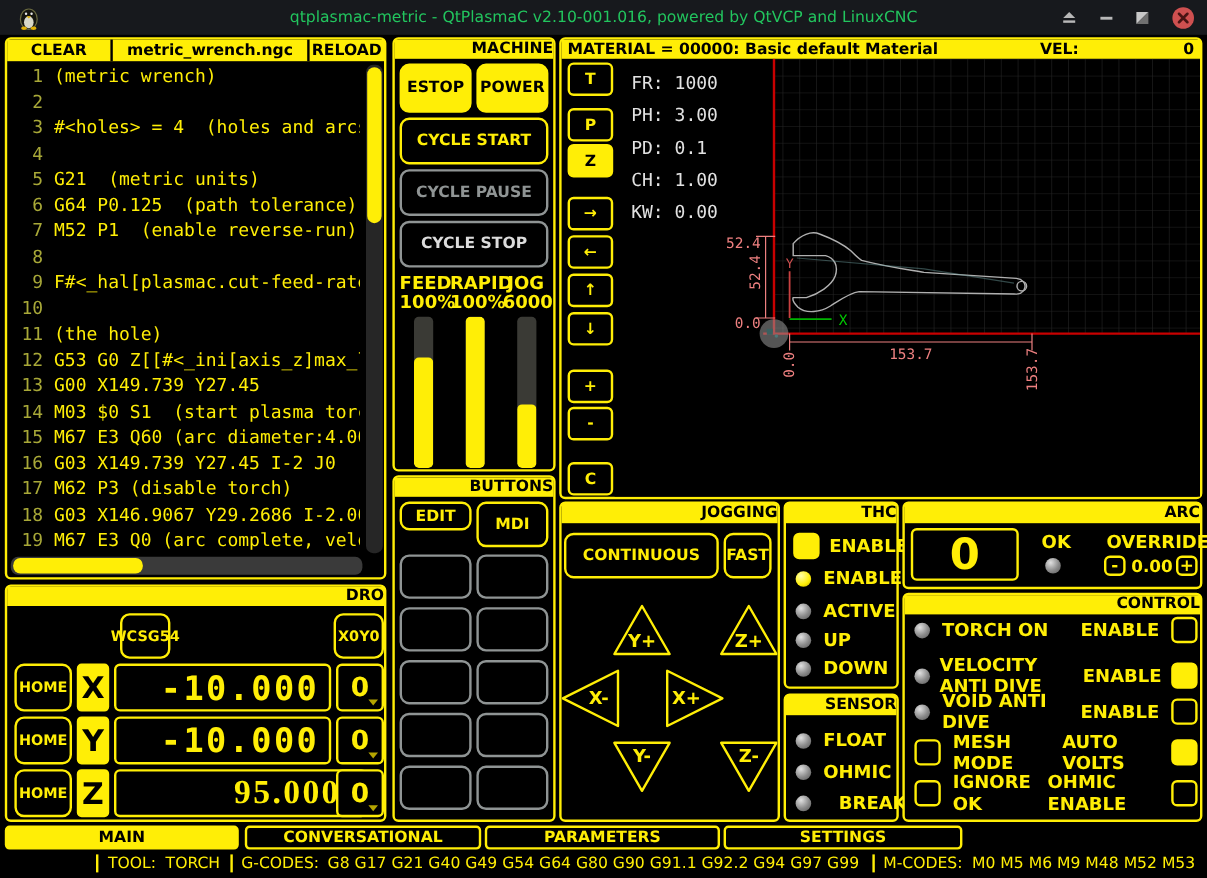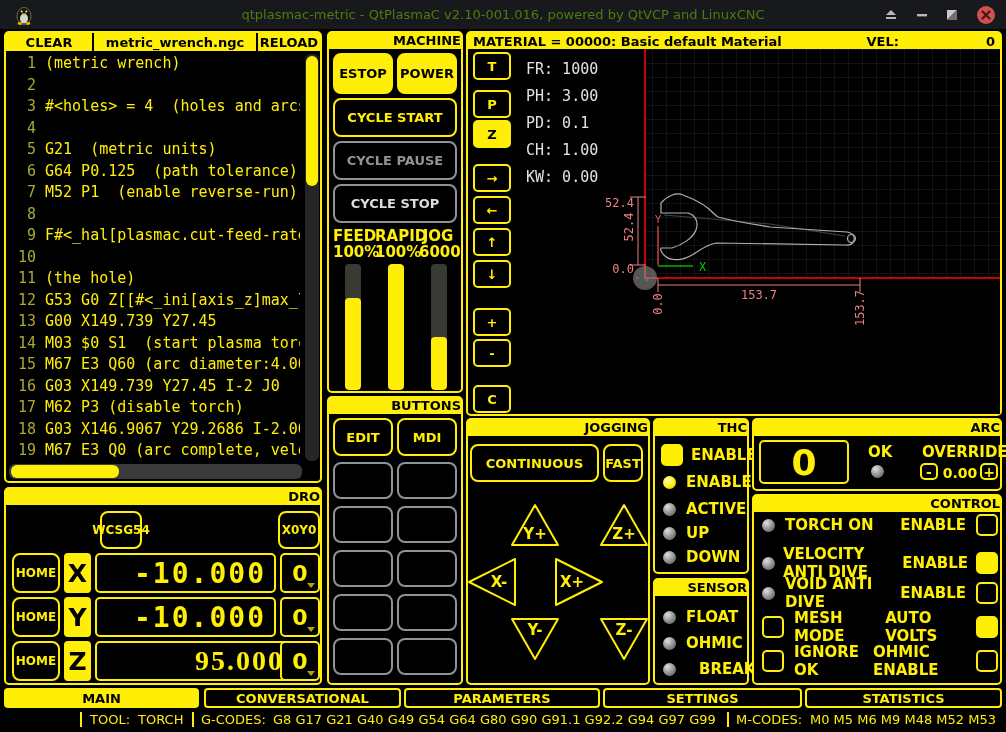--- a/index.html
+++ b/index.html
@@ -1,21 +1,21 @@
 <!DOCTYPE html>
 <html><head>
 <meta charset="utf-8">
 <style>
   :root{ --y:#ffee06; --red:#c80000; --pink:#ee8080; }
   *{margin:0;padding:0;box-sizing:border-box}
   body{background:#000;font-family:"DejaVu Sans",sans-serif}
   #win{position:relative;width:1006px;height:732px;background:#000;overflow:hidden}
 
   .titlebar{position:absolute;left:0;top:0;width:1006px;height:29px;background:#17191d;display:flex;align-items:center}
-  .title{position:absolute;left:0;right:0;text-align:center;color:#4d7c0f;font-size:13px}
+  .title{position:absolute;left:0;right:0;text-align:center;color:#22c55e;font-size:13px}
   .winbtns{position:absolute;right:10px;top:0;height:29px;display:flex;align-items:center;gap:18px}
 
   .panel{position:absolute;background:#000;border:2px solid var(--y);border-radius:5px}
   .phead{background:var(--y);color:#000;font-weight:bold;font-size:13px;text-align:right;height:16px;line-height:16px}
 
   .b{position:absolute;border:2px solid var(--y);border-radius:8px;color:var(--y);font-size:13px;font-weight:600;
      display:flex;align-items:center;justify-content:center;background:#000;text-align:center}
   .b.fill{background:var(--y);color:#000}
   .b.gray{border-color:#8f9494;color:#8f9494}
   .b.white{border-color:#8f9494;color:#dcdcdc}
@@ -137,21 +137,21 @@
     <div class="sl" style="left:59px;top:231px">
         <div class="fillv" style="height:126px"></div>
       </div>
     <div class="sl" style="left:102px;top:231px">
         <div class="fillv" style="height:53px"></div>
       </div>
   </div>
 
   <div class="panel" style="left:327px;top:396px;width:136px;height:289px">
     <div class="phead">BUTTONS</div>
-    <div class="b" style="left:4px;top:20px;width:60px;height:38px">EDIT</div>
+    <div class="b" style="left:4px;top:20px;width:60px;height:24px">EDIT</div>
     <div class="b" style="left:68px;top:20px;width:60px;height:38px">MDI</div>
     <div class="b gray" style="left:4px;top:64px;width:60px;height:37px"></div>
     <div class="b gray" style="left:68px;top:64px;width:60px;height:37px"></div>
     <div class="b gray" style="left:4px;top:108px;width:60px;height:37px"></div>
     <div class="b gray" style="left:68px;top:108px;width:60px;height:37px"></div>
     <div class="b gray" style="left:4px;top:152px;width:60px;height:37px"></div>
     <div class="b gray" style="left:68px;top:152px;width:60px;height:37px"></div>
     <div class="b gray" style="left:4px;top:196px;width:60px;height:37px"></div>
     <div class="b gray" style="left:68px;top:196px;width:60px;height:37px"></div>
     <div class="b gray" style="left:4px;top:240px;width:60px;height:37px"></div>
@@ -366,21 +366,20 @@
       <span class="lbl">IGNORE OK</span>
       <span class="lbl" style="margin-left:auto">OHMIC ENABLE</span>
       <span class="cb"></span>
     </div>
   </div>
 
   <div class="tab active" style="left:4px;width:195px">MAIN</div>
   <div class="tab" style="left:204px;width:197px">CONVERSATIONAL</div>
   <div class="tab" style="left:404px;width:196px">PARAMETERS</div>
   <div class="tab" style="left:603px;width:199px">SETTINGS</div>
-  <div class="tab" style="left:805px;width:197px">STATISTICS</div>
 
   <div class="vsep" style="left:80px"></div>
   <span class="sbi" style="left:90px">TOOL:</span>
   <span class="sbi" style="left:138px">TORCH</span>
   <div class="vsep" style="left:192px"></div>
   <span class="sbi" style="left:201px">G-CODES:</span>
   <span class="sbi" style="left:273px">G8 G17 G21 G40 G49 G54 G64 G80 G90 G91.1 G92.2 G94 G97 G99</span>
   <div class="vsep" style="left:727px"></div>
   <span class="sbi" style="left:736px">M-CODES:</span>
   <span class="sbi" style="left:810px">M0 M5 M6 M9 M48 M52 M53</span>

